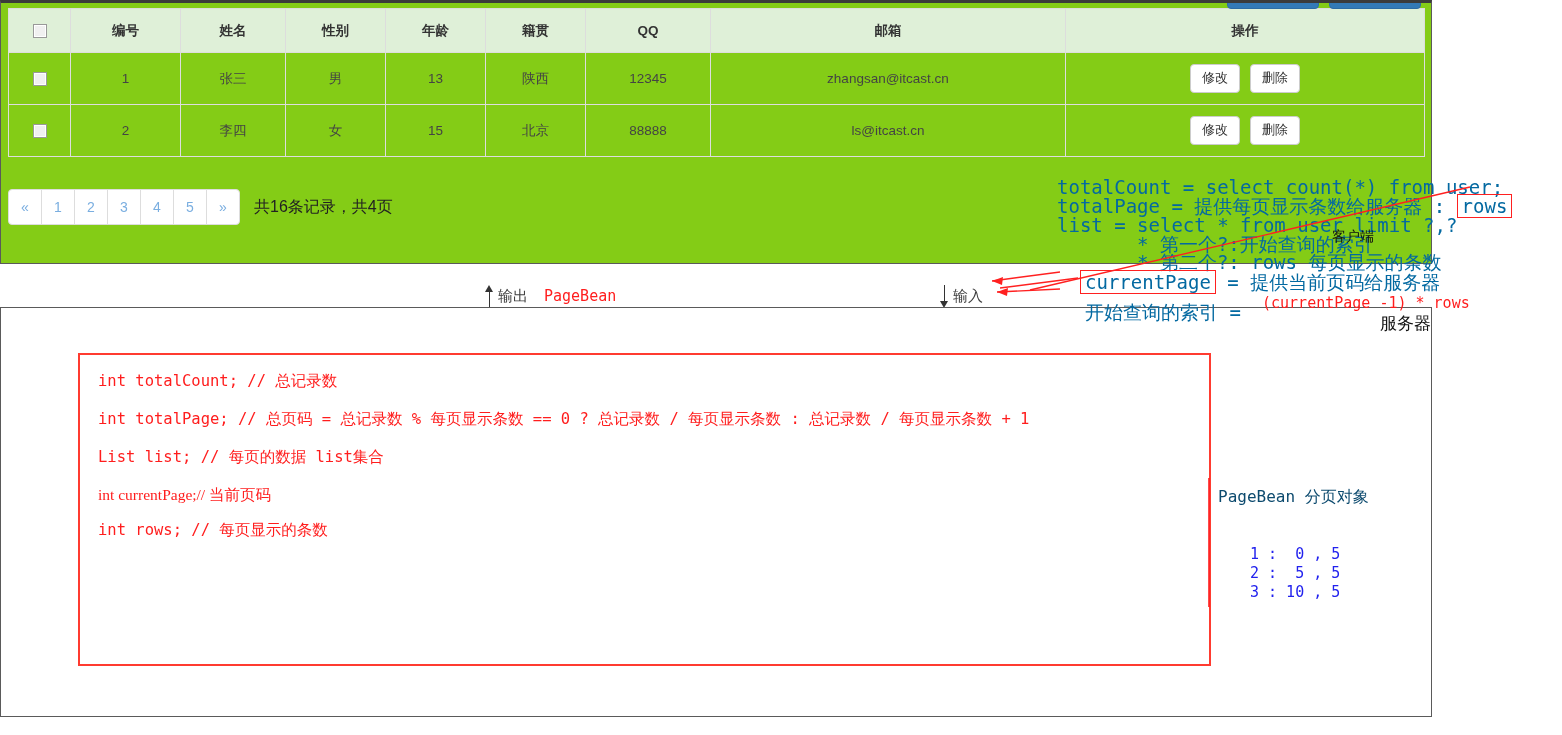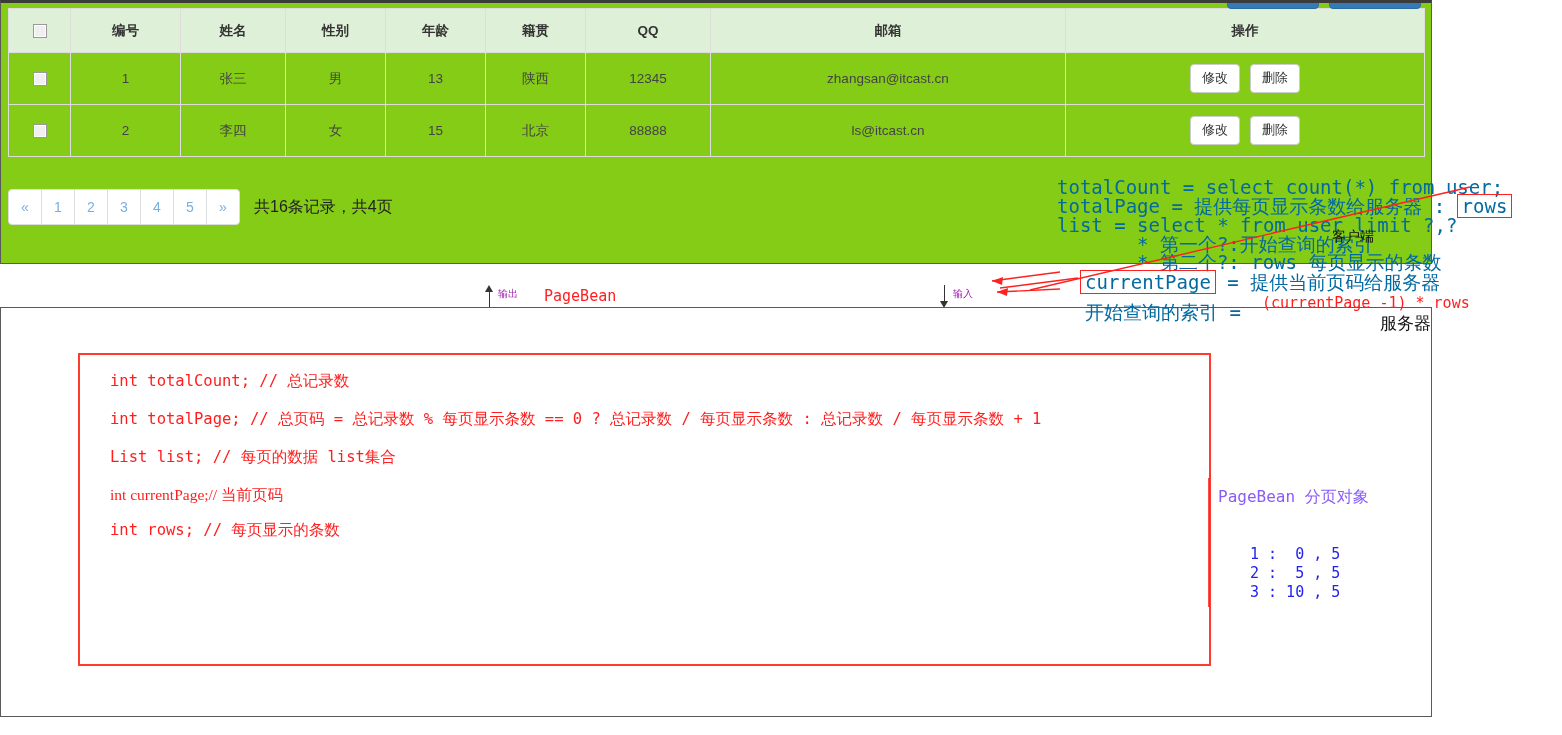--- a/index.html
+++ b/index.html
@@ -86,52 +86,52 @@
   
   #bean-panel{
     position:absolute; left:0; top:307px; width:1432px; height:410px;
     border:1px solid #5a5a5a; background:#fff;
   }
   #code-box{
     position:absolute; left:77px; top:45px; width:1133px; height:313px;
     border:2px solid #ff3b30;
   }
   .code-line{
-    position:absolute; left:30px; white-space:nowrap;
+    position:absolute; left:18px; white-space:nowrap;
     color:#ff1d1d; font-family:"DejaVu Sans Mono", monospace; font-size:15.5px;
   }
 
   
   #connector{
     position:absolute; left:0; top:287px; width:1432px; height:20px;
   }
   .vline{ position:absolute; width:1px; background:#333; }
   .arrowhead{ position:absolute; width:0; height:0; }
   .conn-label{
-    position:absolute; font-size:10px; color:#a21caf; white-space:nowrap;
+    position:absolute; font-size:15px; color:#404040; white-space:nowrap;
     font-family:Liberation Mono, monospace;
   }
   .conn-mono{
     position:absolute; font-size:15px; color:#ff1d1d; white-space:nowrap;
     font-family:"DejaVu Sans Mono", monospace;
   }
 
   
   .anno{
     position:absolute; white-space:nowrap;
     font-family:"DejaVu Sans Mono", monospace;
   }
   .anno-blue{ color:#0369a1; font-size:19px; }
   .anno-red{ color:#ff1d1d; font-size:15px; }
   .anno-black{ color:#111; font-size:15px; font-family:"Liberation Sans", sans-serif; }
   .boxed{
     border:1.5px solid #ff2020; padding:0px 4px;
   }
   .anno-title{
-    color:#8b5cf6; font-size:16px;
+    color:#0c4a6e; font-size:16px;
     font-family:"DejaVu Sans Mono", monospace; white-space:nowrap;
   }
   .anno-list{
     color:#2222ee; font-size:15px; line-height:1.25;
     font-family:"DejaVu Sans Mono", monospace; white-space:pre;
   }
   svg.overlay{ position:absolute; left:0; top:0; pointer-events:none; }
 </style>
 </head>
 <body>

